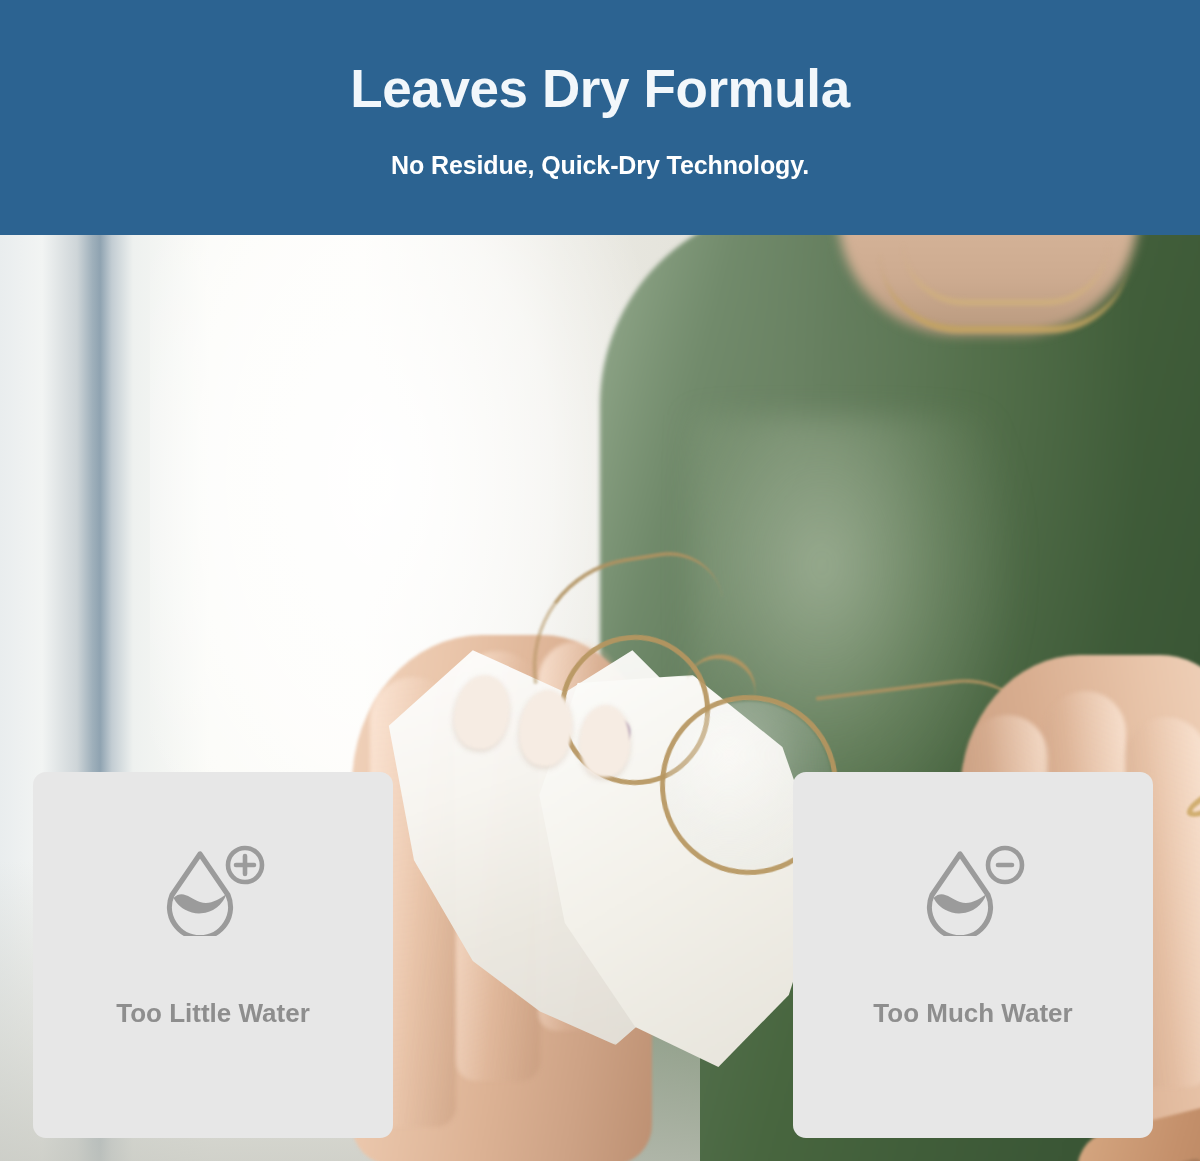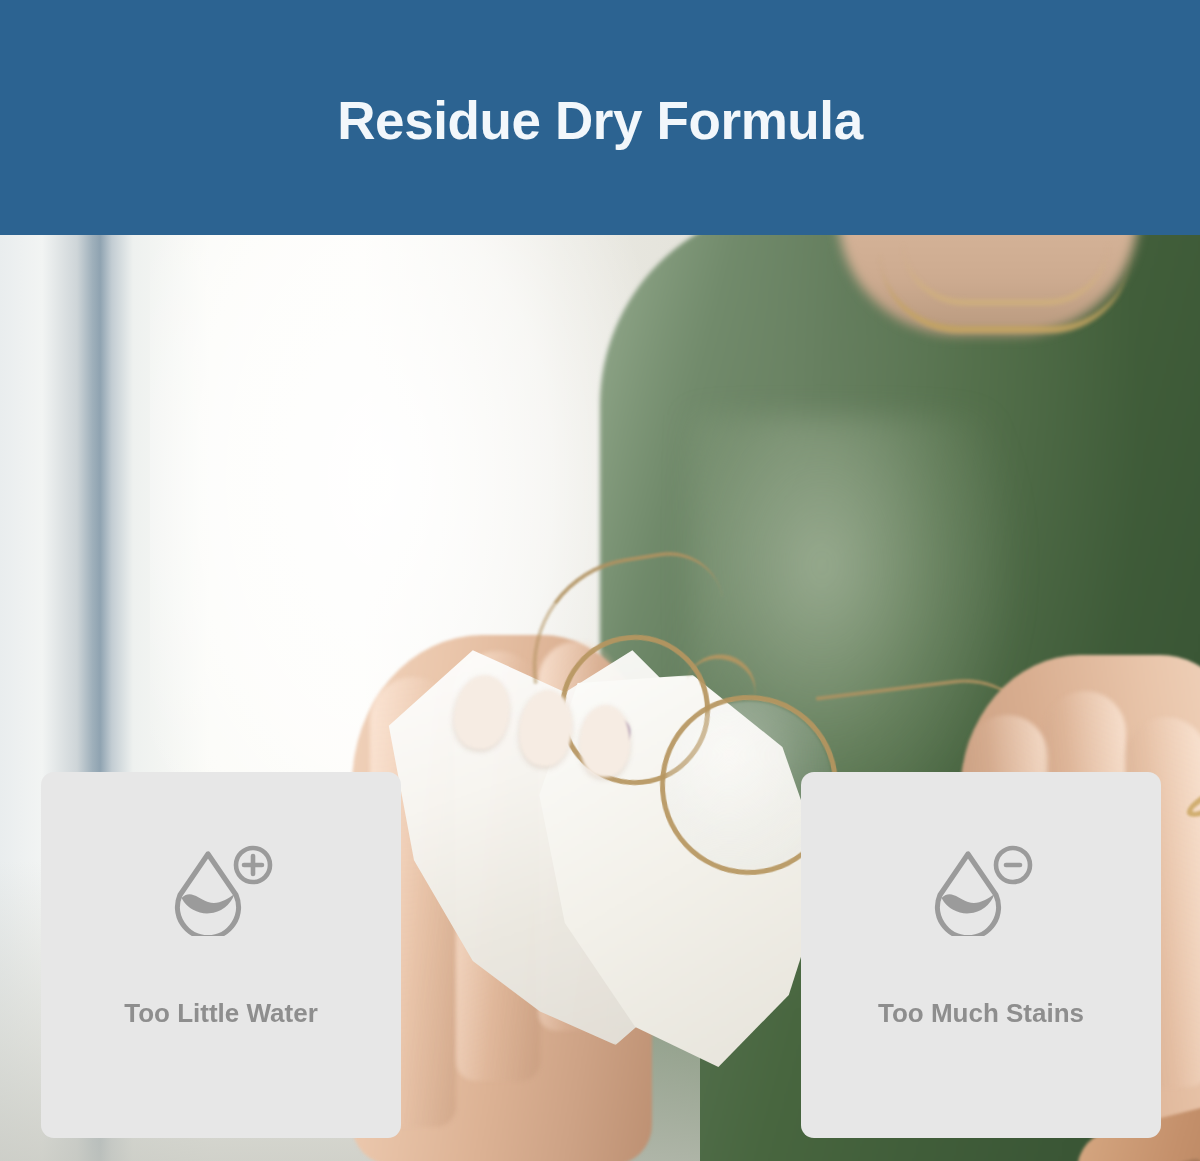--- a/index.html
+++ b/index.html
@@ -220,21 +220,21 @@
     filter:blur(1px);
   }
   .gl-accent {
     position:absolute; left:614px; top:486px; width:16px; height:22px;
     background:rgba(110,72,130,0.75);
     border-radius:50%;
     filter:blur(1.4px);
   }
 
   
-  .cards { position:absolute; left:8px; top:0; width:968px; height:1161px; }
+  .cards { position:absolute; left:0; top:0; width:968px; height:1161px; }
 
   .card {
     position:absolute;
     display:flex; flex-direction:column; align-items:center;
     text-align:center;
   }
   .card-side {
     width:360px; height:366px;
     top:772px;
     background:#e7e7e7;
@@ -268,21 +268,22 @@
     color:#9a9a9a; font-size:23px; margin-top:18px; width:310px;
   }
   .card-center .card-desc {
     color:#eef3f7; font-size:25px; margin-top:16px; width:320px;
   }
 </style>
 </head>
 <body>
 
 <div class="header">
-  <div class="header-title">Residue Dry Formula</div>
+  <div class="header-title">Leaves Dry Formula</div>
+  <div class="header-subtitle">No Residue, Quick-Dry Technology.</div>
 </div>
 
 <div class="photo">
   <div class="ph-window"></div>
   <div class="ph-window-glow"></div>
   <div class="ph-torso"></div>
   <div class="ph-torso-hi"></div>
   <div class="ph-neck"></div>
   <div class="ph-necklace"></div>
   <div class="ph-necklace2"></div>
@@ -344,16 +345,16 @@
   <div class="card card-side card-right">
     <span class="card-icon">
       <svg width="108" height="92" viewBox="0 0 108 92">
         <path d="M41 10 L13 51 A30.5 30.5 0 1 0 69 51 Z" fill="none" stroke="#9b9b9b" stroke-width="5.2" stroke-linejoin="round"></path>
         <path d="M14.5 54 C24 45 31 55 41 58 C51 61 59 56 67.5 50
                  A29 29 0 0 1 14.5 54 Z" fill="#9b9b9b"></path>
         <circle cx="86" cy="21" r="17" fill="none" stroke="#9b9b9b" stroke-width="4.6"></circle>
         <path d="M79 21 L93 21" stroke="#9b9b9b" stroke-width="4.6" stroke-linecap="round"></path>
       </svg>
     </span>
-    <div class="card-title">Too Much Stains</div>
+    <div class="card-title">Too Much Water</div>
   </div>
 
 </div>
 
 </body></html>

